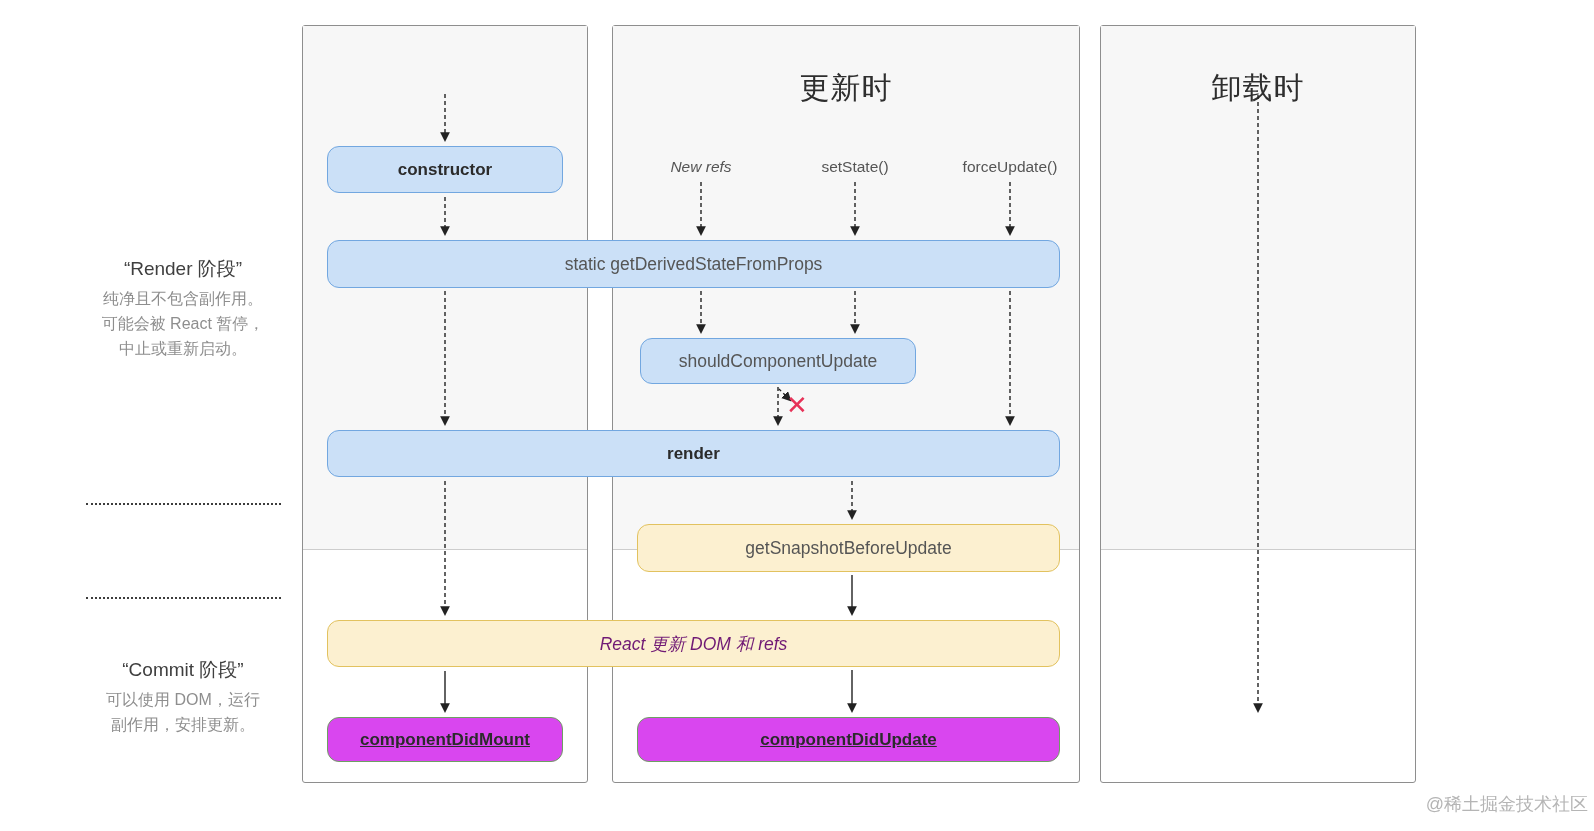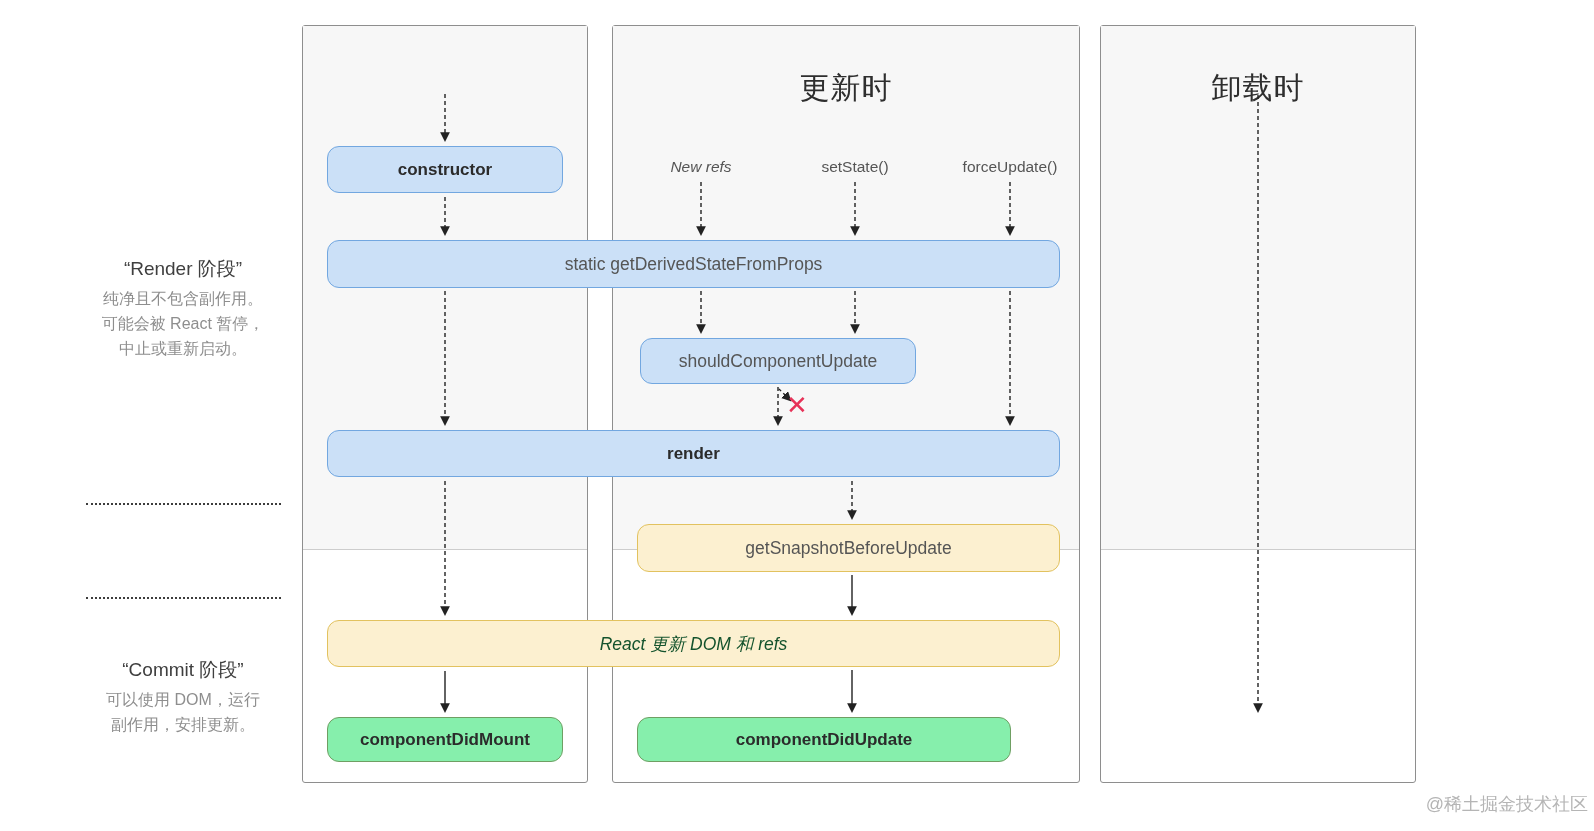--- a/index.html
+++ b/index.html
@@ -20,24 +20,24 @@
     position:absolute;left:0;right:0;top:42px;text-align:center;
     font-size:30px;color:#2e2e2e;letter-spacing:1px;
   }
   
   .box{
     position:absolute;display:flex;align-items:center;justify-content:center;
     border-radius:12px;box-sizing:border-box;z-index:3;text-align:center;
   }
   .box.blue{background:#cbe0f7;border:1px solid #72a7e0;}
   .box.yellow{background:#fcf0d0;border:1px solid #e2c25f;}
-  .box.green{background:#86efac;border:1px solid #6f9f63;}
+  .box.green{background:#d946ef;border:1px solid #6f9f63;text-decoration:underline;}
   .txt-bold{font-weight:bold;color:#2b2b2b;font-size:17px;}
   .txt-gray{color:#555;font-size:17.5px;}
-  .txt-italic{color:#14532d;font-size:17.5px;font-style:italic;}
+  .txt-italic{color:#701a75;font-size:17.5px;font-style:italic;}
   
   .trigger{
     position:absolute;top:158px;width:160px;text-align:center;
     font-size:15.5px;color:#555;z-index:3;
   }
   .trigger.italic{font-style:italic;}
   
   .phase-label{position:absolute;left:70px;width:226px;text-align:center;z-index:1;}
   .phase-title{font-size:19px;color:#3f3f3f;line-height:26px;margin-bottom:4px;}
   .phase-line{font-size:16px;color:#8e8e8e;line-height:25px;}
@@ -134,18 +134,18 @@
   <div class="box blue txt-gray" style="left:640px;top:338px;width:276px;height:46px">shouldComponentUpdate</div>
 
   <div class="box blue txt-bold" style="left:327px;top:430px;width:733px;height:47px">render</div>
 
   <div class="box yellow txt-gray" style="left:637px;top:524px;width:423px;height:48px">getSnapshotBeforeUpdate</div>
 
   <div class="box yellow txt-italic" style="left:327px;top:620px;width:733px;height:47px">React 更新 DOM 和 refs</div>
 
   <div class="box green txt-bold" style="left:327px;top:717px;width:236px;height:45px">componentDidMount</div>
 
-  <div class="box green txt-bold" style="left:637px;top:717px;width:374px;height:45px">componentDidUpdate</div>
+  <div class="box green txt-bold" style="left:637px;top:717px;width:423px;height:45px">componentDidUpdate</div>
 
 
   <div class="watermark">@稀土掘金技术社区</div>
 
 </div>
 
 </body></html>

